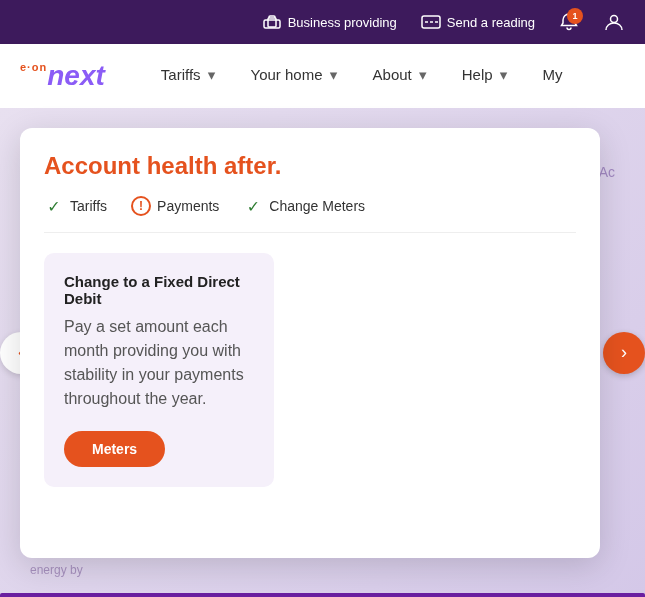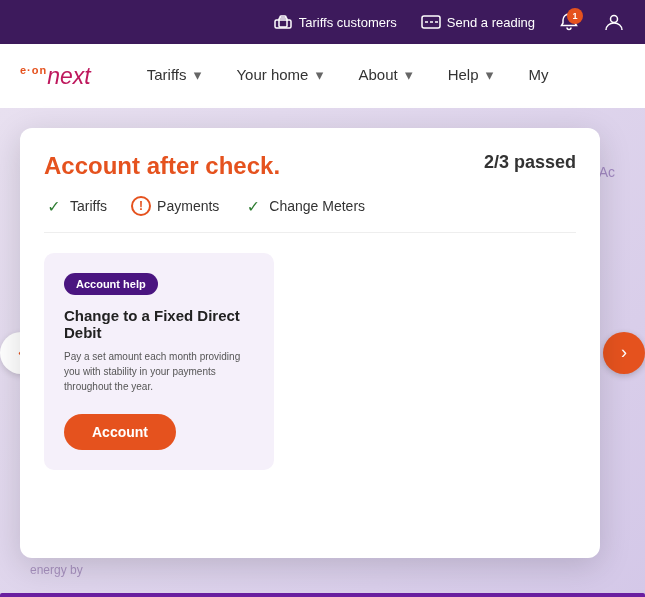--- a/index.html
+++ b/index.html
@@ -55,23 +55,23 @@
       line-height: 1;
       margin-right: 40px;
     }
     .logo-eon {
       font-size: 11px;
       color: #e5521e;
       font-weight: bold;
       letter-spacing: 1px;
     }
     .logo-next {
-      font-size: 23px;
-      color: #be185d;
-      font-weight: 400;
+      font-size: 28px;
+      color: #8b5cf6;
+      font-weight: 700;
       font-style: italic;
     }
 
     .nav-items {
       display: flex;
       align-items: center;
       gap: 0;
       flex: 1;
     }
     .nav-item {
@@ -266,21 +266,21 @@
       display: inline-block;
       margin-bottom: 12px;
     }
     .rec-title {
       font-size: 15px;
       font-weight: 700;
       color: #222;
       margin-bottom: 8px;
     }
     .rec-desc {
-      font-size: 10px;
+      font-size: 16px;
       color: #555;
       line-height: 1.5;
       margin-bottom: 20px;
     }
     .switch-btn {
       background: #e5521e;
       color: white;
       border: none;
       border-radius: 24px;
       padding: 10px 28px;
@@ -336,21 +336,21 @@
 
 <div class="top-bar">
   <a class="top-bar-item">
     <span class="top-bar-icon">
       <svg width="18" height="14" viewBox="0 0 18 14" fill="none">
         <rect x="5" y="3" width="8" height="9" rx="1" stroke="white" stroke-width="1.5" fill="none"></rect>
         <path d="M6 3V2a1 1 0 011-1h4a1 1 0 011 1v1" stroke="white" stroke-width="1.5" fill="none"></path>
         <rect x="1" y="5" width="16" height="8" rx="1.5" stroke="white" stroke-width="1.5" fill="none"></rect>
       </svg>
     </span>
-    <span>Tariffs customers</span>
+    <span>Business providing</span>
   </a>
   <a class="top-bar-item">
     <span class="top-bar-icon">
       <svg width="20" height="14" viewBox="0 0 20 14" fill="none">
         <rect x="1" y="1" width="18" height="12" rx="2" stroke="white" stroke-width="1.5" fill="none"></rect>
         <line x1="4" y1="7" x2="7" y2="7" stroke="white" stroke-width="1.5"></line>
         <line x1="9" y1="7" x2="12" y2="7" stroke="white" stroke-width="1.5"></line>
         <line x1="14" y1="7" x2="17" y2="7" stroke="white" stroke-width="1.5"></line>
       </svg>
     </span>
@@ -413,22 +413,21 @@
   <div class="bg-bottom">
     <span>energy by</span>
   </div>
   <div class="bottom-bar-purple"></div>
 </div>
 
 <div class="modal-overlay">
   <div class="modal-card">
 
     <div class="modal-header">
-      <h2 class="modal-title">Account after check.</h2>
-      <span class="modal-score">2/3 passed</span>
+      <h2 class="modal-title">Account health after.</h2>
     </div>
 
     <div class="modal-checks">
 
       <div class="check-item">
         <span class="check-icon-pass">✓</span>
         <span>Tariffs</span>
       </div>
 
       <div class="check-item">
@@ -436,20 +435,19 @@
         <span>Payments</span>
       </div>
 
       <div class="check-item">
         <span class="check-icon-pass">✓</span>
         <span>Change Meters</span>
       </div>
     </div>
 
     <div class="rec-card">
-      <span class="rec-badge">Account help</span>
       <div class="rec-title">Change to a Fixed Direct Debit</div>
       <div class="rec-desc">Pay a set amount each month providing you with stability in your payments throughout the year.</div>
-      <button class="switch-btn">Account</button>
+      <button class="switch-btn">Meters</button>
     </div>
 
   </div>
 </div>
 
 </body></html>

